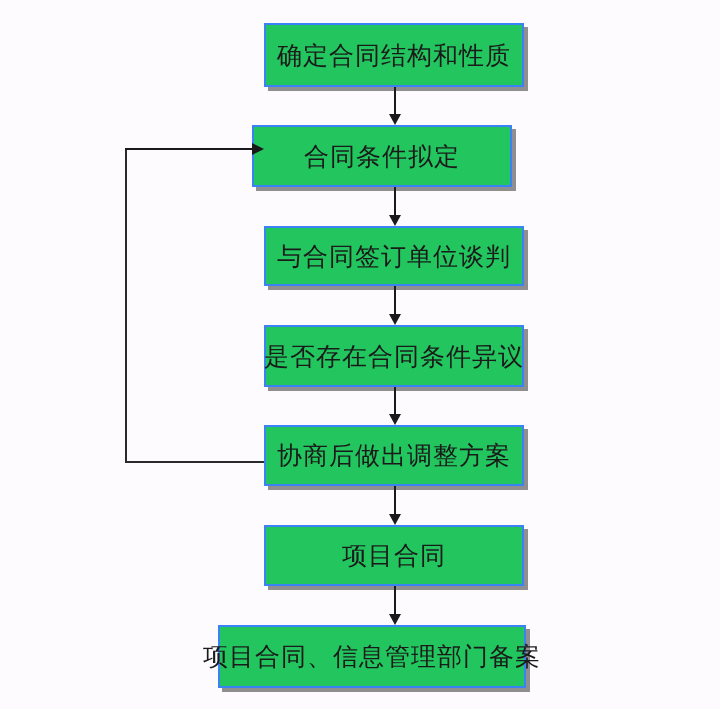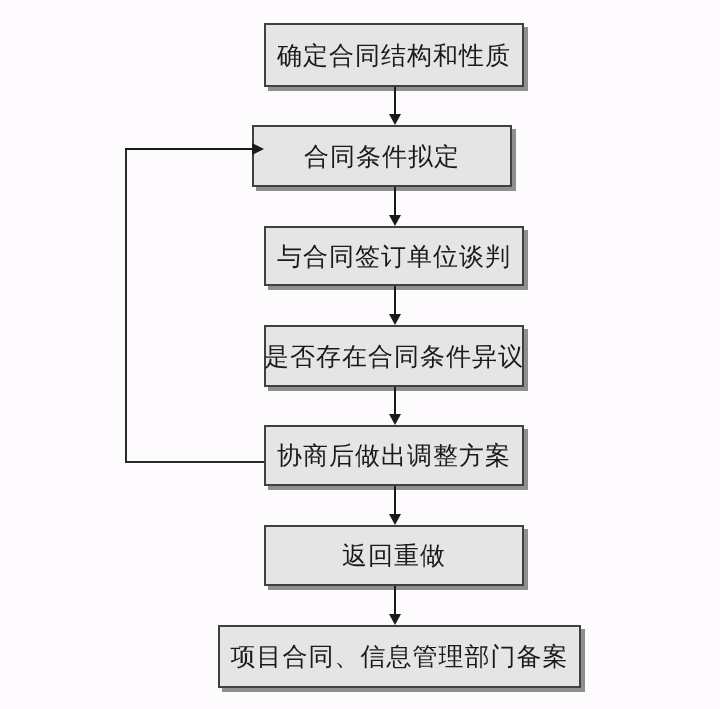--- a/index.html
+++ b/index.html
@@ -13,38 +13,38 @@
     height: 709px;
     background: #fdfbfd;
     font-family: "DejaVu Serif", "Liberation Serif", serif;
     color: #1a1a1a;
     overflow: hidden;
   }
   
   .node {
     position: absolute;
     box-sizing: border-box;
-    background: #e5e5e5;
-    border: 2px solid #404040;
+    background: #22c55e;
+    border: 2px solid #3b82f6;
     box-shadow: 4px 4px 0 #8f8f8f;
     display: flex;
     align-items: center;
     justify-content: center;
     text-align: center;
     font-size: 25px;
     letter-spacing: 1px;
     white-space: nowrap;
   }
   .n1 { left: 264px; top: 23px;  width: 260px; height: 64px; }
   .n2 { left: 252px; top: 125px; width: 260px; height: 62px; }
   .n3 { left: 264px; top: 226px; width: 260px; height: 60px; }
   .n4 { left: 264px; top: 325px; width: 260px; height: 62px; }
   .n5 { left: 264px; top: 425px; width: 260px; height: 61px; }
   .n6 { left: 264px; top: 525px; width: 260px; height: 61px; }
-  .n7 { left: 218px; top: 625px; width: 363px; height: 63px; }
+  .n7 { left: 218px; top: 625px; width: 308px; height: 63px; }
 
   
   .stem {
     position: absolute;
     left: 394px;
     width: 2px;
     background: #1a1a1a;
   }
   .a1 { top: 87px;  height: 28px; }
   .a2 { top: 187px; height: 29px; }
@@ -131,21 +131,21 @@
   <div class="node n3">
     <span>与合同签订单位谈判</span>
   </div>
   <div class="node n4">
     <span>是否存在合同条件异议</span>
   </div>
   <div class="node n5">
     <span>协商后做出调整方案</span>
   </div>
   <div class="node n6">
-    <span>返回重做</span>
+    <span>项目合同</span>
   </div>
   <div class="node n7">
     <span>项目合同、信息管理部门备案</span>
   </div>
 
   <div class="stem a1"></div>
   <div class="head-down h1"></div>
 
   <div class="stem a2"></div>
   <div class="head-down h2"></div>

